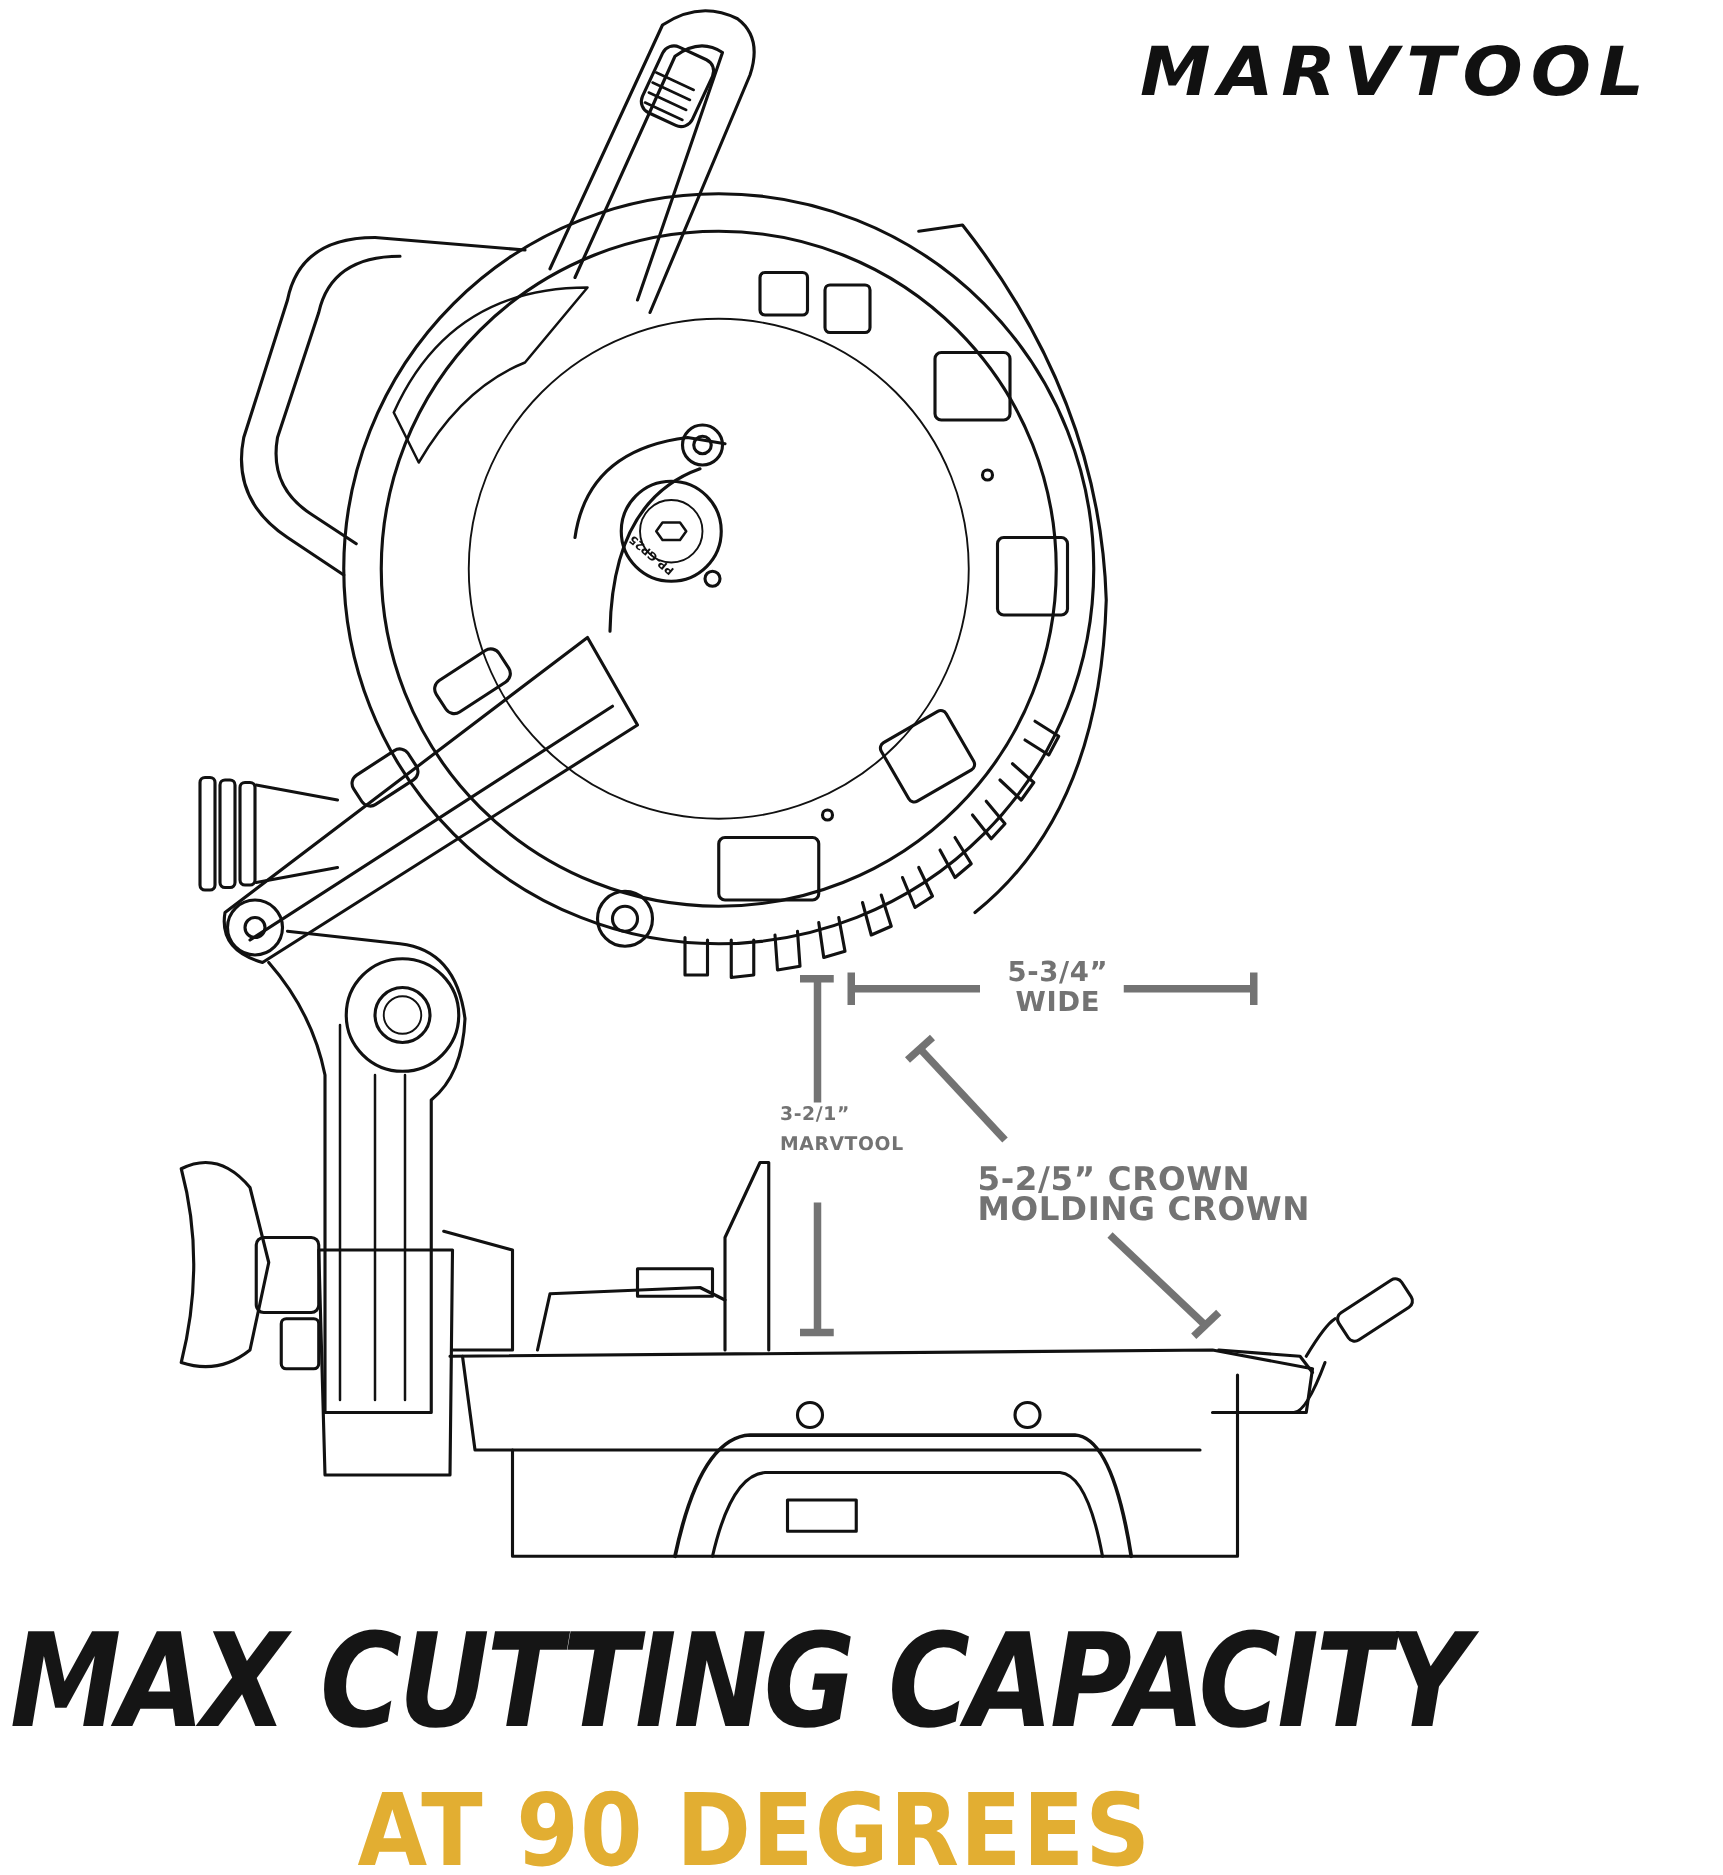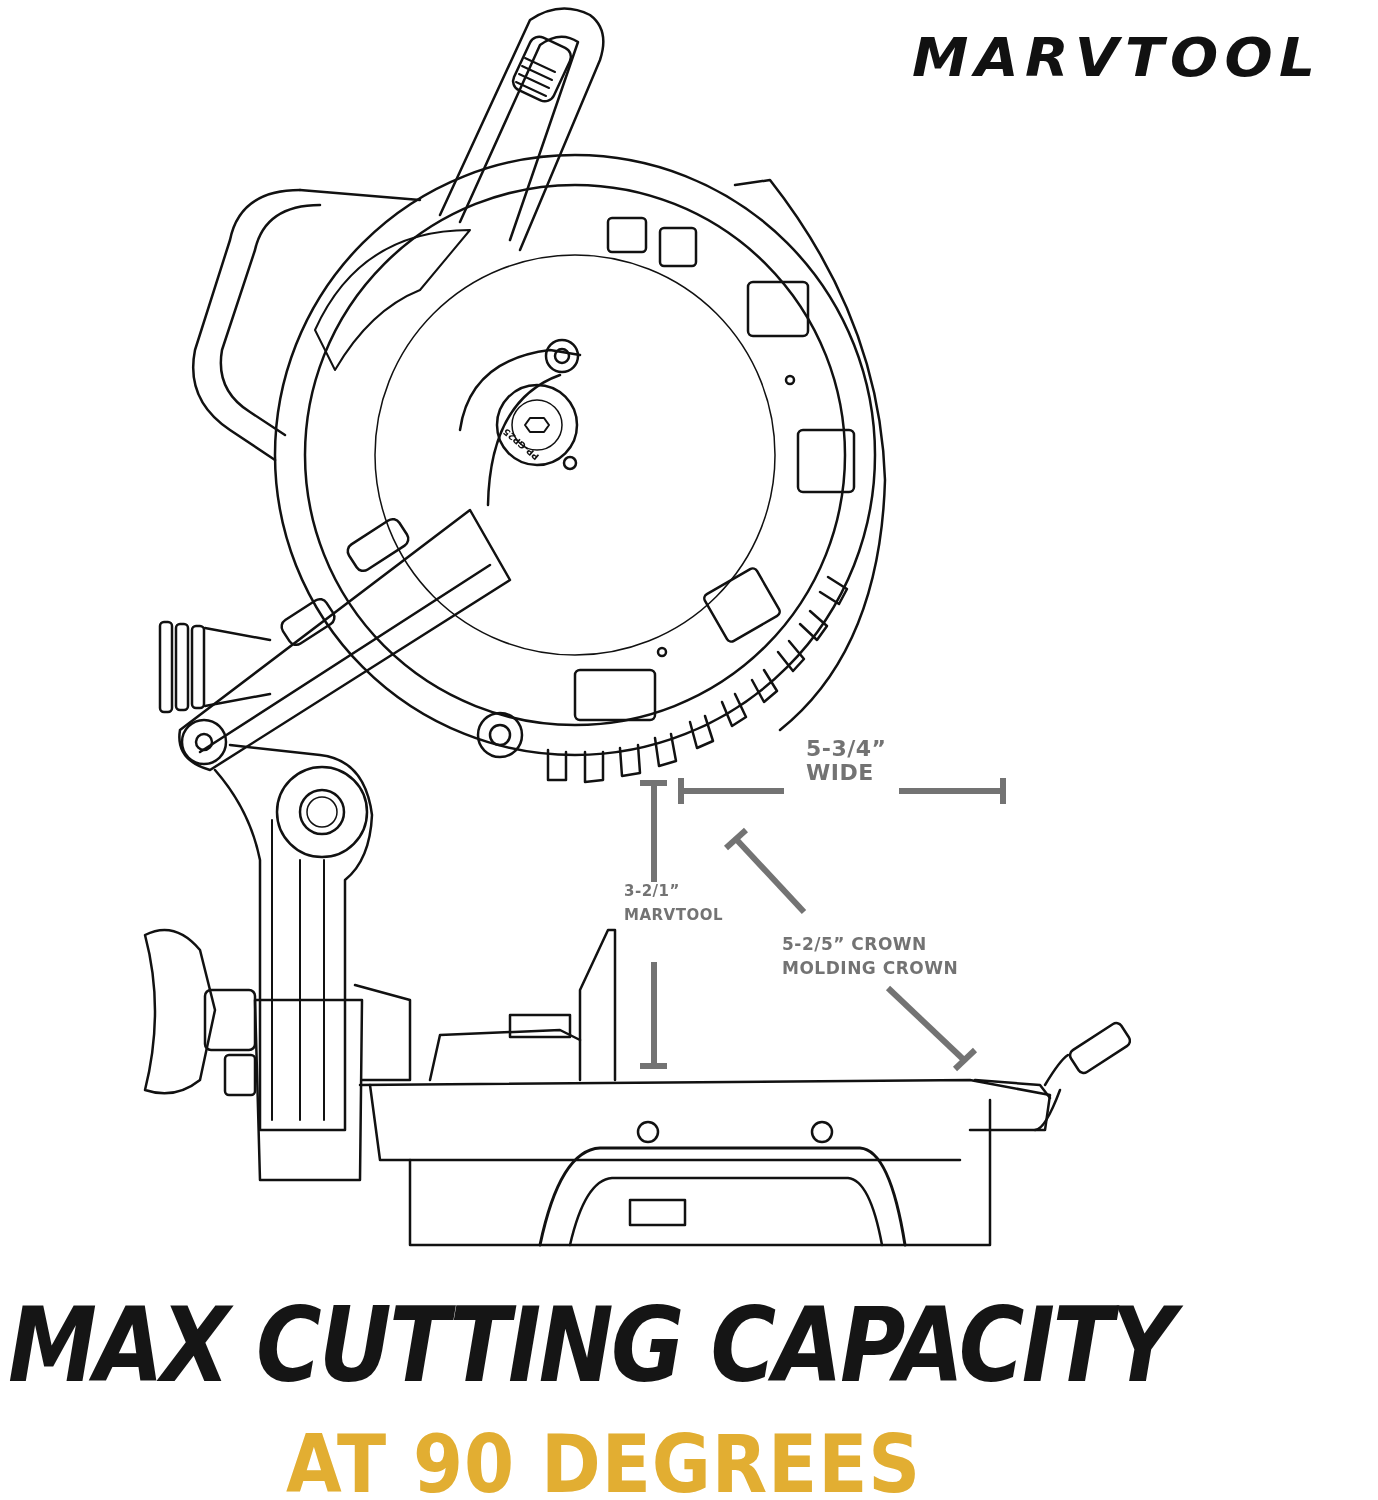--- a/index.html
+++ b/index.html
@@ -152,29 +152,29 @@
     <line x1="654" y1="962" x2="654" y2="1066"></line>
     <line x1="640" y1="1066" x2="667" y2="1066"></line>
 
     <line x1="726" y1="848" x2="746" y2="830"></line>
     <line x1="736" y1="839" x2="804" y2="912"></line>
     <line x1="888" y1="988" x2="964" y2="1060"></line>
     <line x1="955" y1="1069" x2="975" y2="1050"></line>
   </g>
 </svg>
 
-<div class="dim-label" style="left:806px; top:737px; font-size:22px; ">
+<div class="dim-label" style="left:806px; top:767px; font-size:22px; text-align:center;">
   <div>5-3/4”</div>
   <div>WIDE</div>
 </div>
 
 <div class="dim-label" style="left:624px; top:879px; font-size:15px;">
   <div>3-2/1”</div>
   <div>MARVTOOL</div>
 </div>
 
-<div class="dim-label" style="left:782px; top:932px; font-size:17px;">
+<div class="dim-label" style="left:782px; top:932px; font-size:26px;">
   <div>5-2/5” CROWN</div>
   <div>MOLDING CROWN</div>
 </div>
 
 <div class="headline">MAX CUTTING CAPACITY</div>
 <div class="subhead">AT 90 DEGREES</div>
 
 </body></html>

